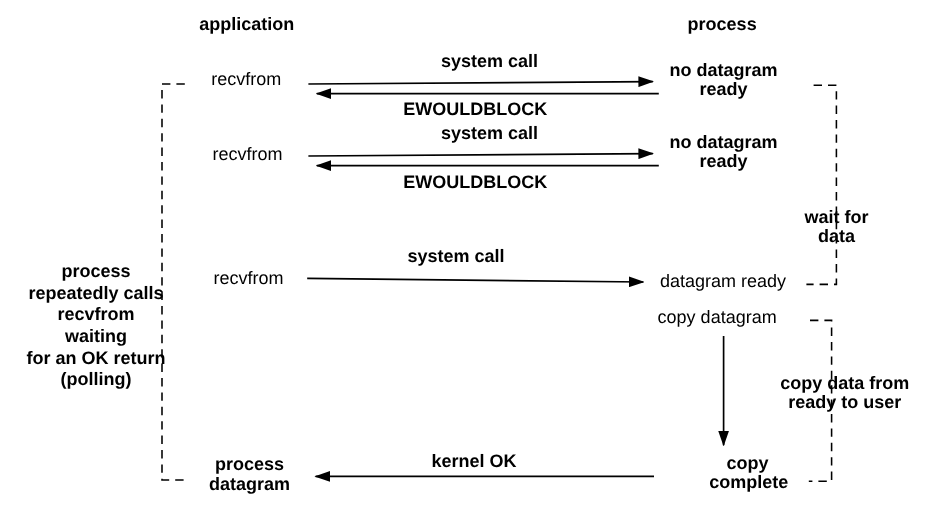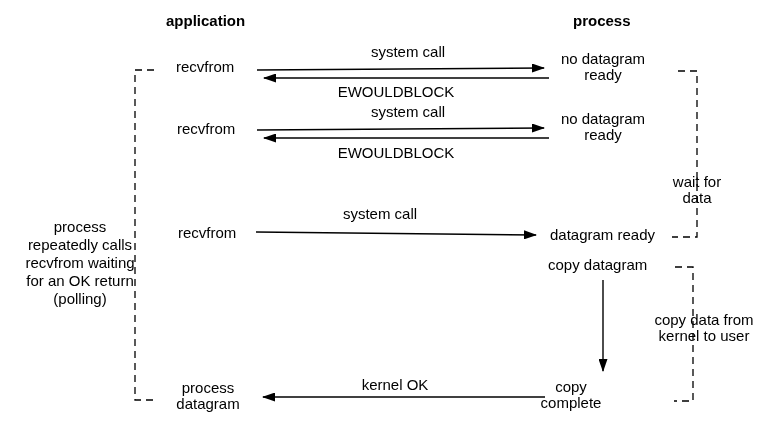--- a/index.html
+++ b/index.html
@@ -11,21 +11,21 @@
     font-family: "Liberation Sans", sans-serif;
     font-size: 15px;
     color: #000000;
     overflow: hidden;
   }
   .t {
     position: absolute;
     white-space: pre-line;
     line-height: 16px;
   }
-  .c { text-align: center; }
+  .c { text-align: center; font-weight: bold; }
   .b { font-weight: bold; font-size: 15px; }
   .polling { line-height: 18px; }
   svg.canvas { position: absolute; left: 0; top: 0; width: 774px; height: 430px; }
 </style>
 </head>
 <body>
 
 <div class="stage">
 
   <svg class="canvas" viewBox="0 0 774 430" xmlns="http://www.w3.org/2000/svg">
@@ -72,22 +72,22 @@
 
   <div class="t c" style="left:550px; top:51px; width:106px;">no datagram
 ready</div>
   <div class="t c" style="left:550px; top:111px; width:106px;">no datagram
 ready</div>
   <div class="t" style="left:550px; top:227px;">datagram ready</div>
   <div class="t c" style="left:657px; top:174px; width:80px;">wait for
 data</div>
   <div class="t" style="left:548px; top:257px;text-align:right;">copy datagram</div>
   <div class="t c" style="left:645px; top:312px; width:118px;">copy data from
-kernel to user</div>
-  <div class="t c" style="left:539px; top:379px; width:64px;">copy
+ready to user</div>
+  <div class="t c" style="left:591px; top:379px; width:64px;">copy
 complete</div>
 
   <div class="t c polling" style="left:20px; top:218px; width:120px;">process
 repeatedly calls
 recvfrom waiting
 for an OK return
 (polling)</div>
 
 </div>
 

